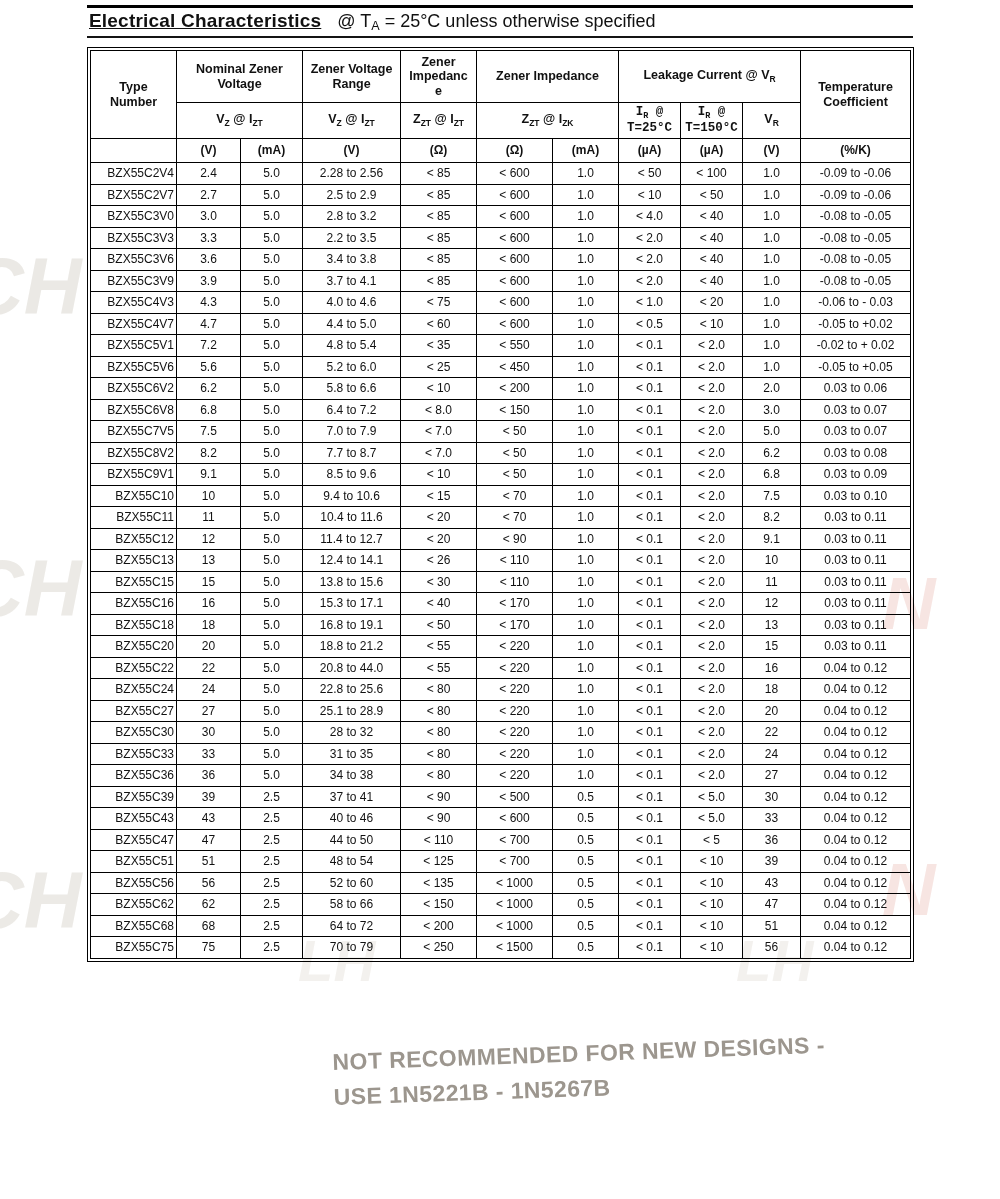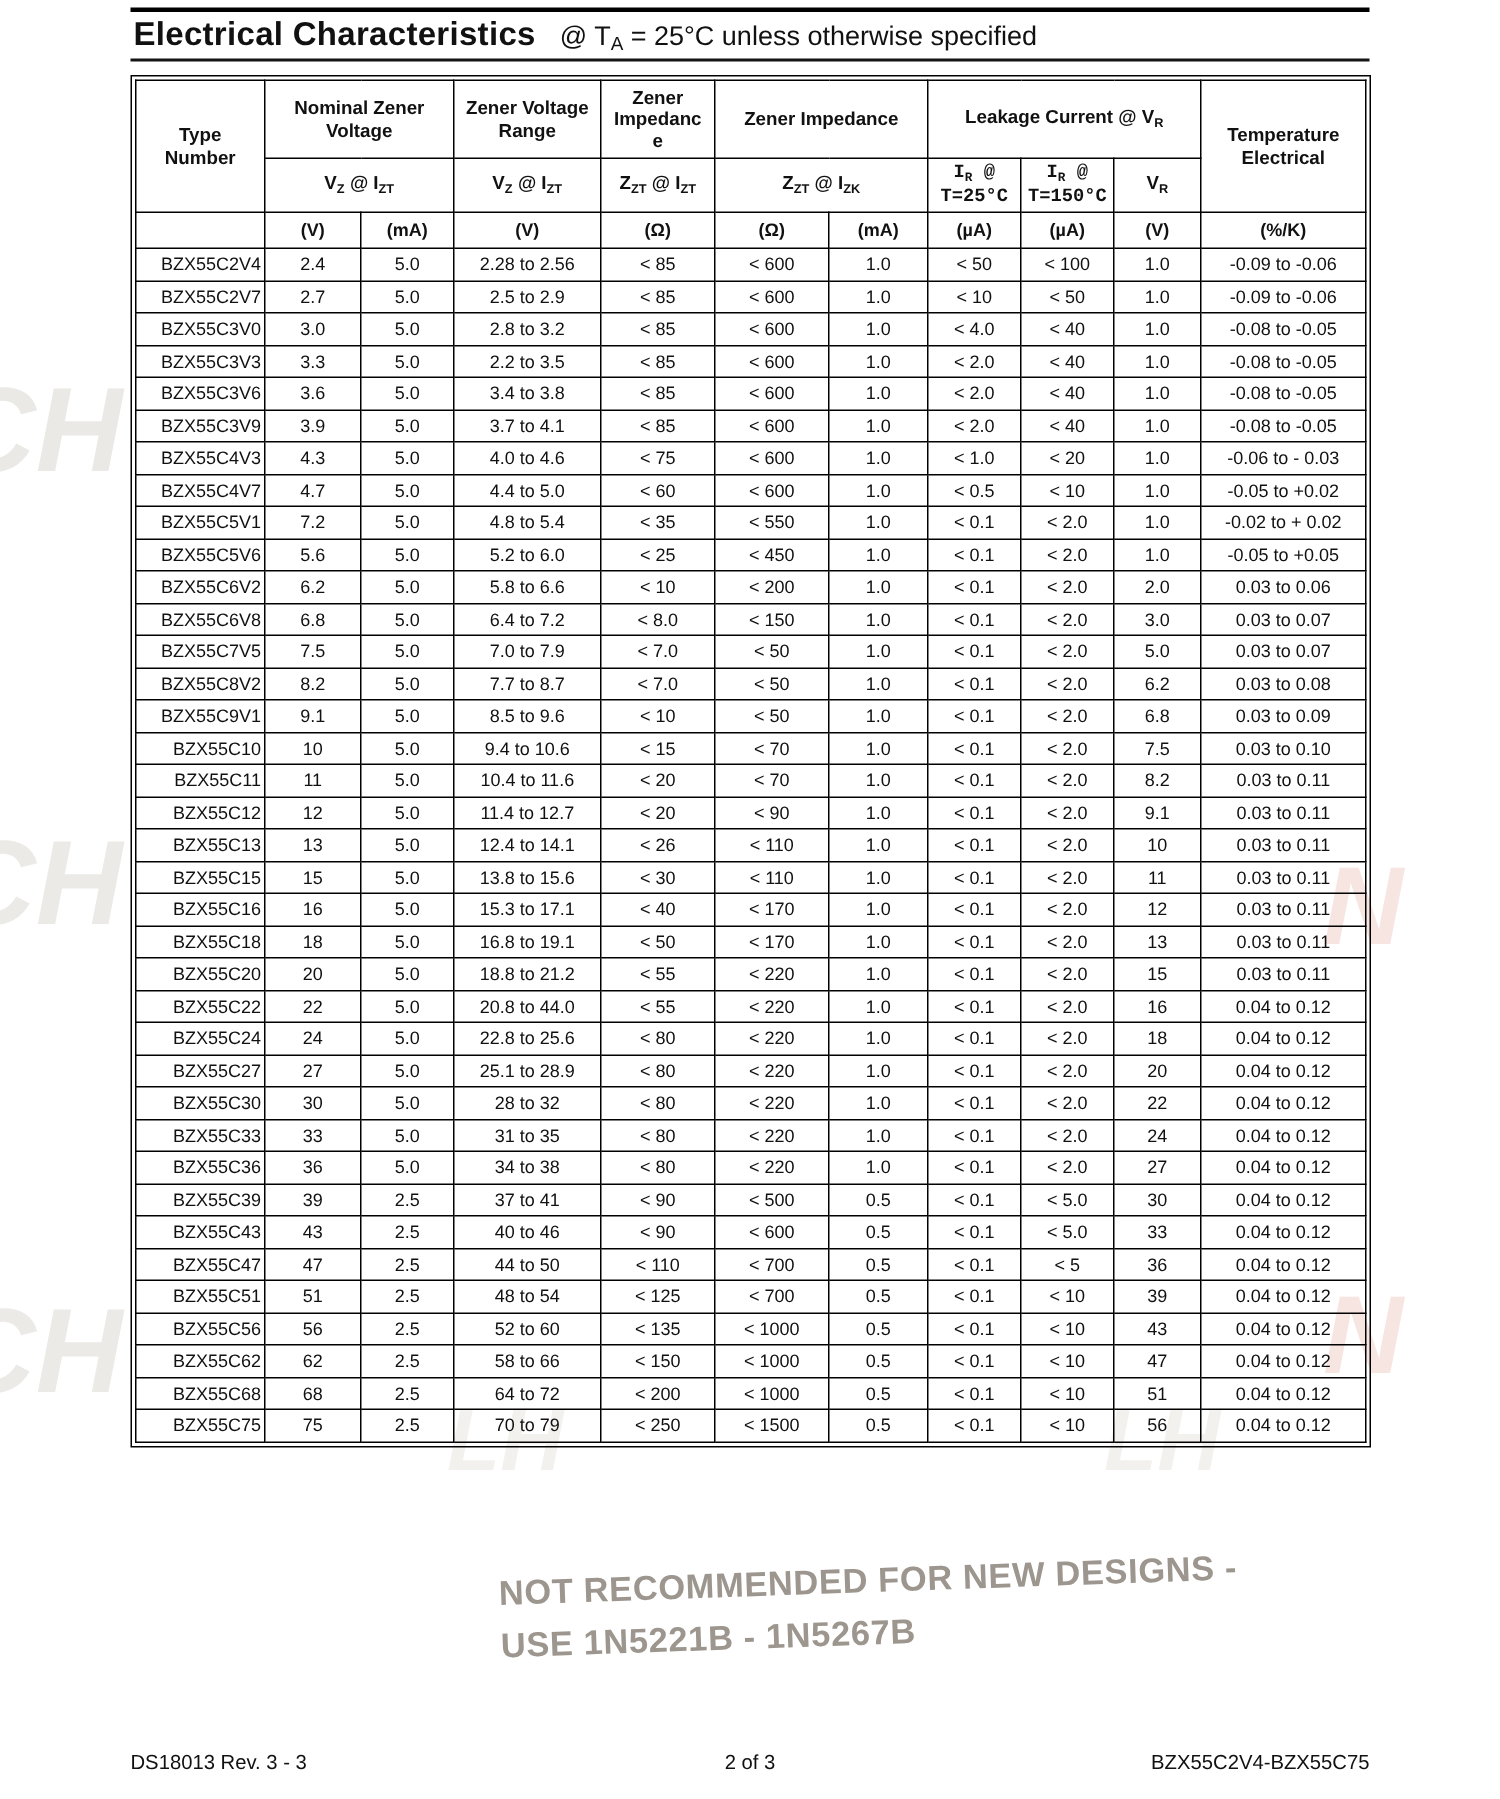--- a/index.html
+++ b/index.html
@@ -21,21 +21,21 @@
   .content { position:relative; z-index:1; width:826px; margin-left:87px; }
 
   
   .title-block {
     margin-top:5px;
     border-top:3.5px solid #000;
     border-bottom:2px solid #141414;
     padding:2px 0 3px 2px;
     display:flex; align-items:baseline;
   }
-  .page-title { font-size:22px; font-weight:bold; letter-spacing:0.2px; }
+  .page-title { font-size:19px; font-weight:bold; letter-spacing:0.2px;text-decoration:underline; }
   .title-note { font-size:18px; margin-left:16px; }
   .title-note sub { font-size:0.7em; vertical-align:-0.25em; }
 
   
   .table-outer {
     margin-top:9px;
     border:1.5px solid #000;
     padding:2px;
     background:transparent;
     display:inline-block;
@@ -127,21 +127,21 @@
             <th colspan="2"><span class="ml">Nominal Zener
 Voltage</span></th>
             <th><span class="ml">Zener Voltage
 Range</span></th>
             <th><span class="ml">Zener
 Impedanc
 e</span></th>
             <th colspan="2"><span>Zener Impedance</span></th>
             <th colspan="3"><span>Leakage Current @ V</span><sub>R</sub></th>
             <th rowspan="2"><span class="ml">Temperature
-Electrical</span></th>
+Coefficient</span></th>
           </tr>
           <tr class="row-sym">
             <th colspan="2"><span>V</span><sub>Z</sub><span> @ I</span><sub>ZT</sub></th>
             <th><span>V</span><sub>Z</sub><span> @ I</span><sub>ZT</sub></th>
             <th><span>Z</span><sub>ZT</sub><span> @ I</span><sub>ZT</sub></th>
             <th colspan="2"><span>Z</span><sub>ZT</sub><span> @ I</span><sub>ZK</sub></th>
             <th class="two-line">
                 <div><span>I</span><sub>R</sub><span> @</span></div>
                 <div>T=25°C</div>
               </th>
@@ -651,19 +651,14 @@
       </table>
     </div>
 
   </div>
 
   <div class="watermark" style="color: rgb(156, 150, 142);">
     <div>NOT RECOMMENDED FOR NEW DESIGNS -</div>
     <div>USE 1N5221B - 1N5267B</div>
   </div>
 
-  <div class="footer">
-    <span class="f-left">DS18013 Rev. 3 - 3</span>
-    <span class="f-center">2 of 3</span>
-    <span class="f-right">BZX55C2V4-BZX55C75</span>
-  </div>
 
 </div>
 
 </body></html>

